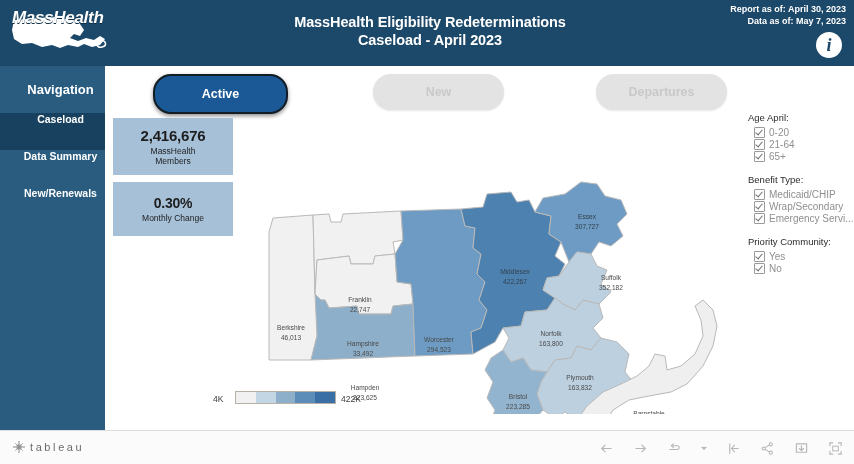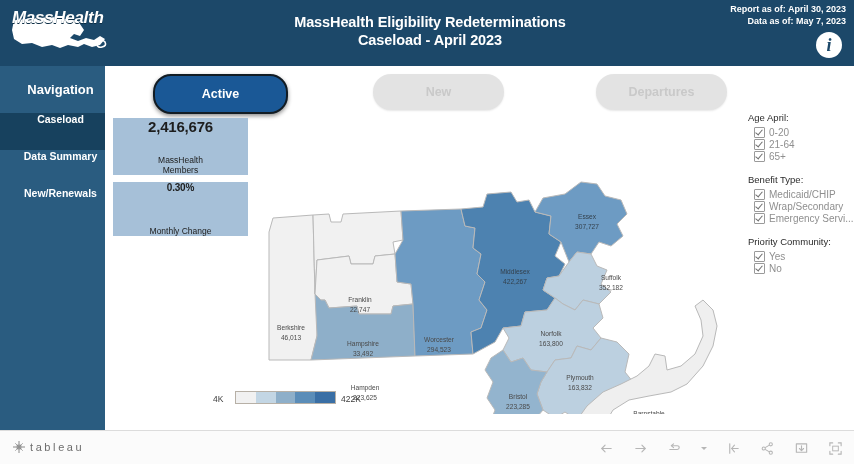--- a/index.html
+++ b/index.html
@@ -90,29 +90,29 @@
   }
   .pill.muted{
     background:#e3e3e3;color:#c9c9c9;
     box-shadow:0 1px 2px rgba(0,0,0,.10);
   }
   .pill.muted.p2{left:268px;width:131px;}
   .pill.muted.p3{left:491px;width:131px;}
 
   
   .kpi{
-    position:absolute;left:8px;width:135px;
+    position:absolute;left:8px;width:120px;
     background:#a6c0d8;
-    display:flex;flex-direction:column;align-items:center;justify-content:space-between;
+    display:flex;flex-direction:column;align-items:center;justify-content:center;
     color:#1d1d1d;
   }
   .kpi.k1{top:52px;height:57px;}
   .kpi.k2{top:116px;height:54px;}
   .kpi-value{font-size:15px;font-weight:bold;letter-spacing:-0.2px;}
-  .kpi.k2 .kpi-value{font-size:10px;}
+  .kpi.k2 .kpi-value{font-size:14px;}
   .kpi-label{font-size:8.5px;line-height:10px;text-align:center;margin-top:2px;}
 
   
   .mapwrap{position:absolute;left:120px;top:48px;width:510px;height:300px;}
   .mapwrap svg{display:block;}
   .cty-label{
     font-family:"Liberation Sans",sans-serif;
     font-size:6.6px;fill:#4a4a4a;text-anchor:middle;
   }
   .cty-label.dark{fill:#33414d;}

